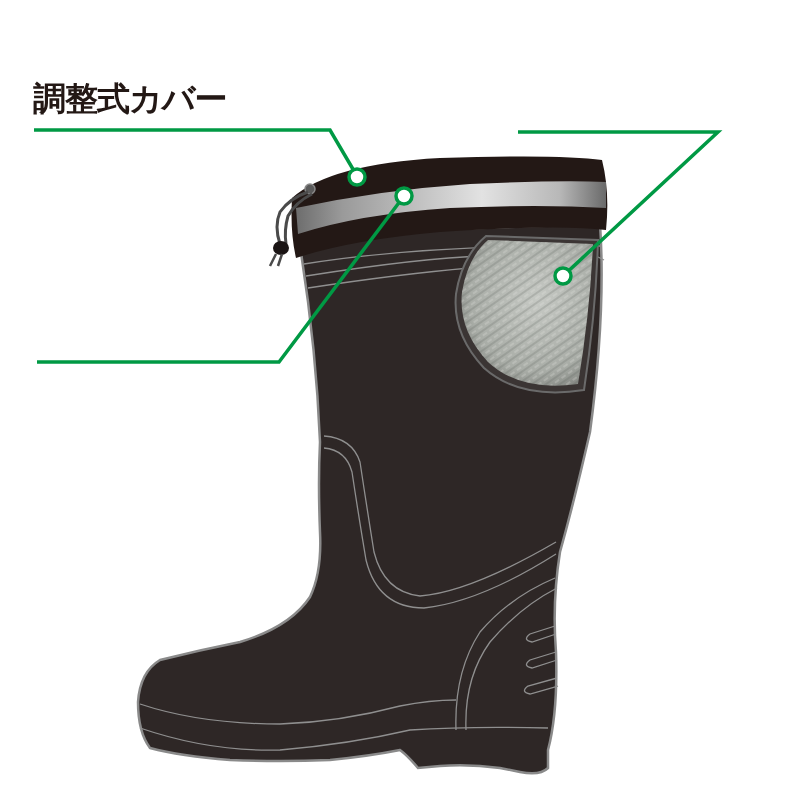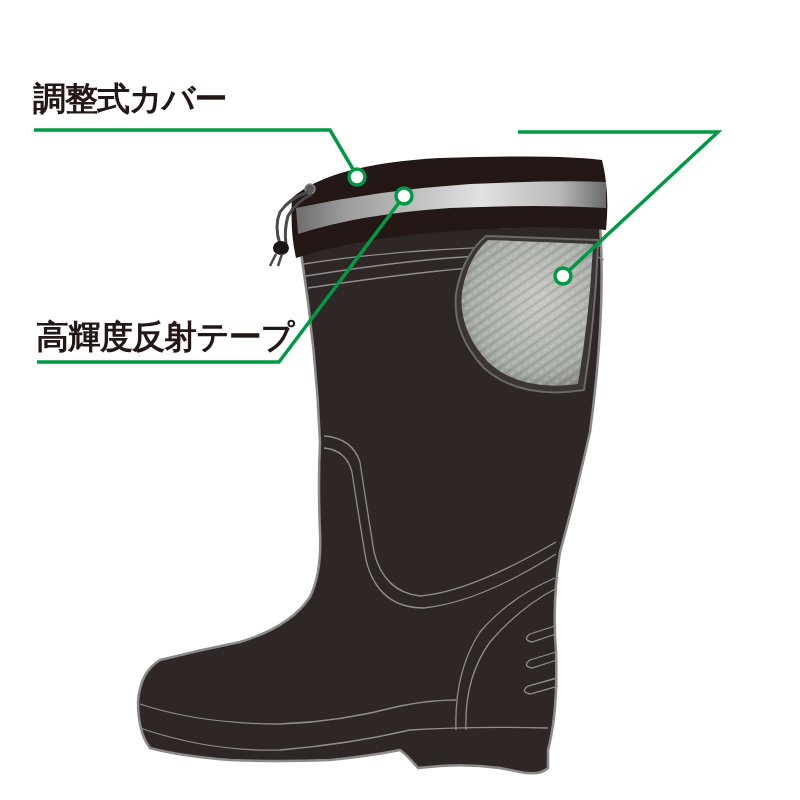--- a/index.html
+++ b/index.html
@@ -103,14 +103,13 @@
       <polyline points="34,118 330,118 357,164" fill="none" stroke="#009944" stroke-width="3.5"></polyline>
       <polyline points="518,120 718,120 563,264" fill="none" stroke="#009944" stroke-width="3.5"></polyline>
       <polyline points="37,350 279,350 404,184" fill="none" stroke="#009944" stroke-width="3.5"></polyline>
       <circle cx="357" cy="165" r="8" fill="#ffffff" stroke="#009944" stroke-width="3.5"></circle>
       <circle cx="404" cy="184" r="8" fill="#ffffff" stroke="#009944" stroke-width="3.5"></circle>
       <circle cx="563" cy="264" r="8" fill="#ffffff" stroke="#009944" stroke-width="3.5"></circle>
     </g>
   </svg>
 
   <div class="callout-label" id="label-cover">調整式カバー</div>
-  <div class="callout-label" id="label-tape">高輝度反射テープ</div>
 </div>
 
 </body></html>

